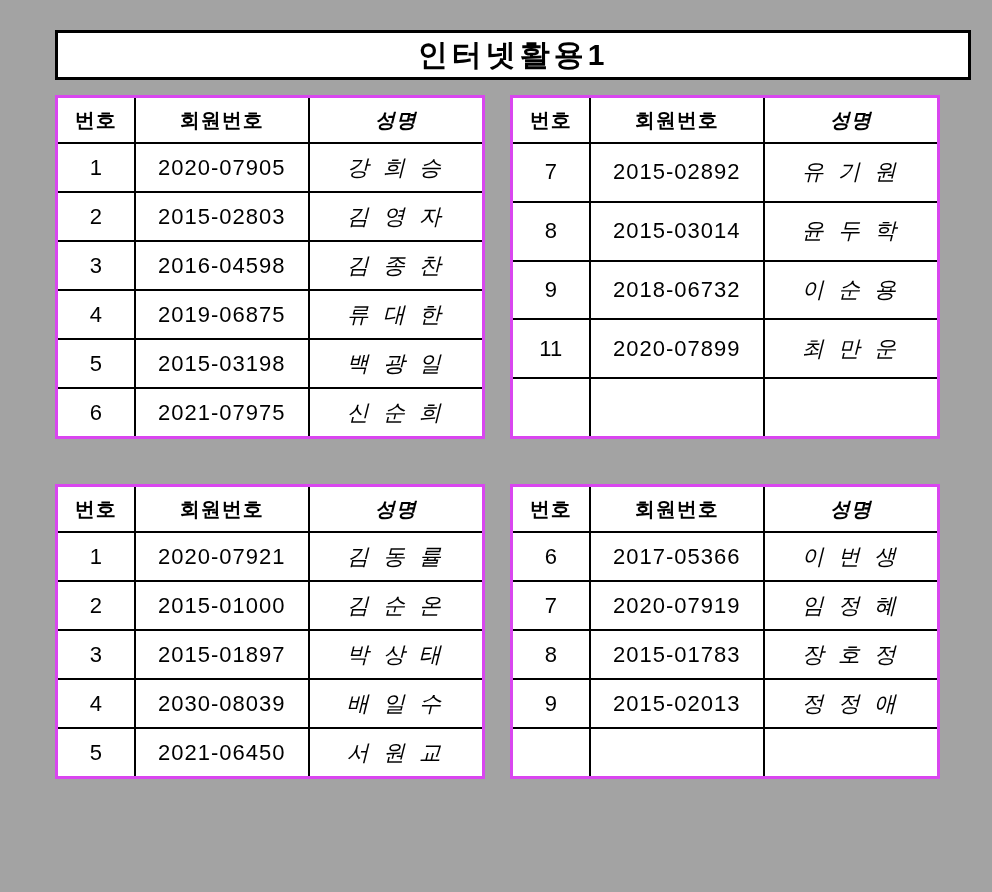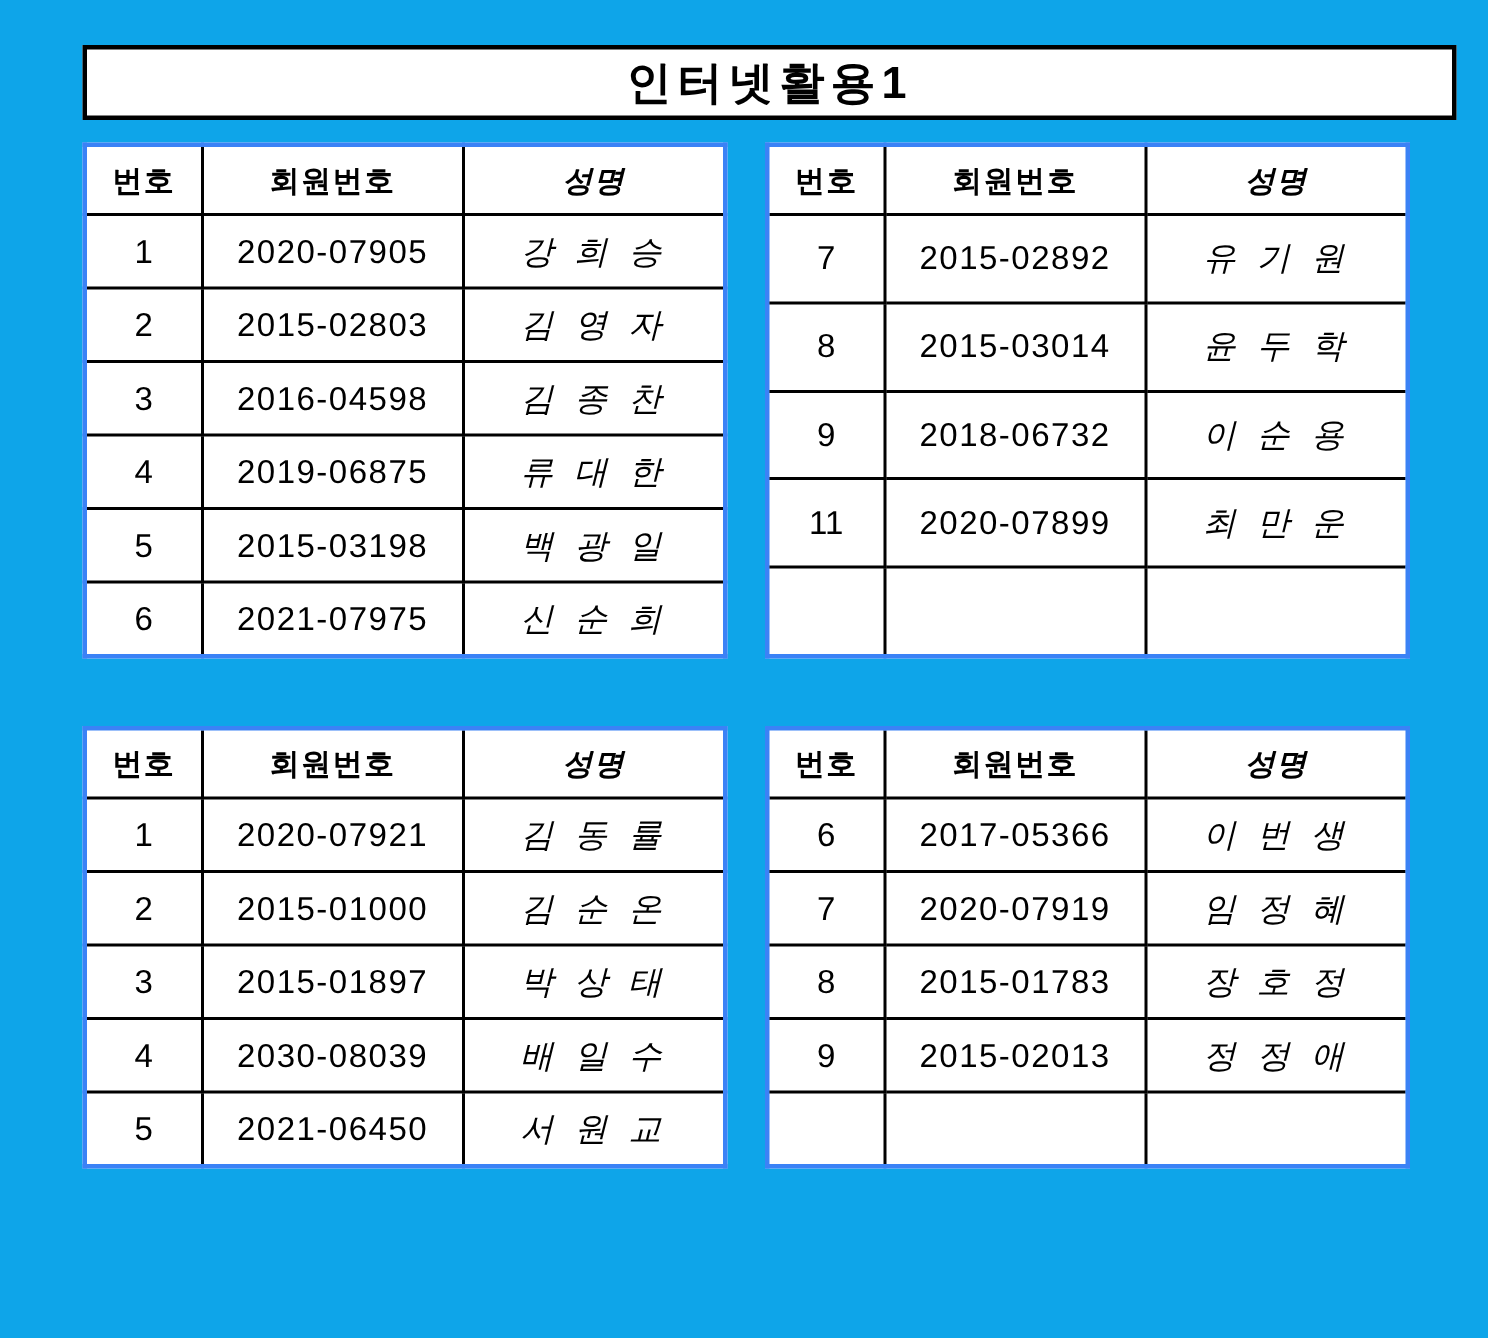--- a/index.html
+++ b/index.html
@@ -8,21 +8,21 @@
     background: #ffffff;
     font-family: "Liberation Sans", sans-serif;
     color: #000000;
   }
   .page {
     position: relative;
     width: 992px;
     height: 892px;
     box-sizing: border-box;
     padding: 30px 21px 0 55px;
-    background: #0ea5e9;
+    background: #a3a3a3;
   }
   .title-box {
     height: 50px;
     box-sizing: border-box;
     border: 3px solid #000000;
     display: flex;
     align-items: center;
     justify-content: center;
     font-size: 30px;
     font-weight: 700;
@@ -34,21 +34,21 @@
     gap: 25px;
     margin-top: 15px;
   }
   .section-2 {
     margin-top: 45px;
   }
   table.member-table {
     width: 430px;
     border-collapse: collapse;
     table-layout: fixed;
-    border: 3px solid #3b82f6;
+    border: 3px solid #d946ef;
     background: #ffffff;
   }
   table.member-table th,
   table.member-table td {
     border: 2px solid #000000;
     text-align: center;
     vertical-align: middle;
     white-space: nowrap;
     overflow: hidden;
     padding: 0;

